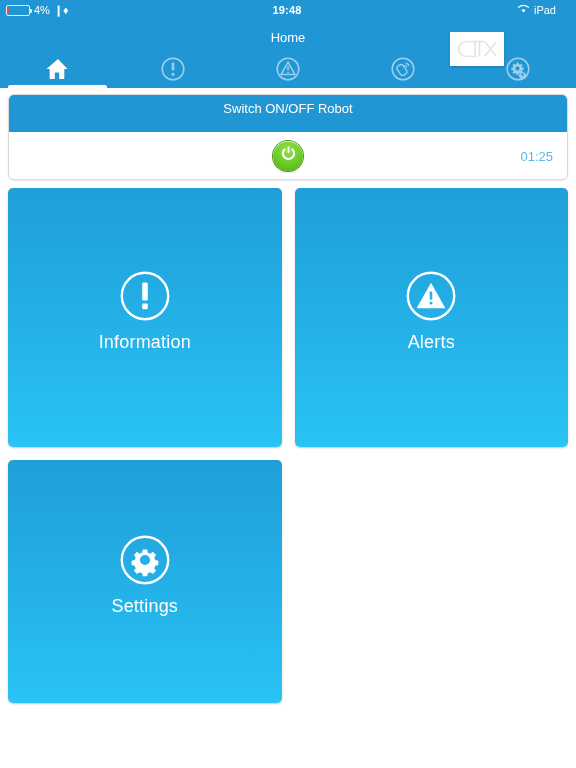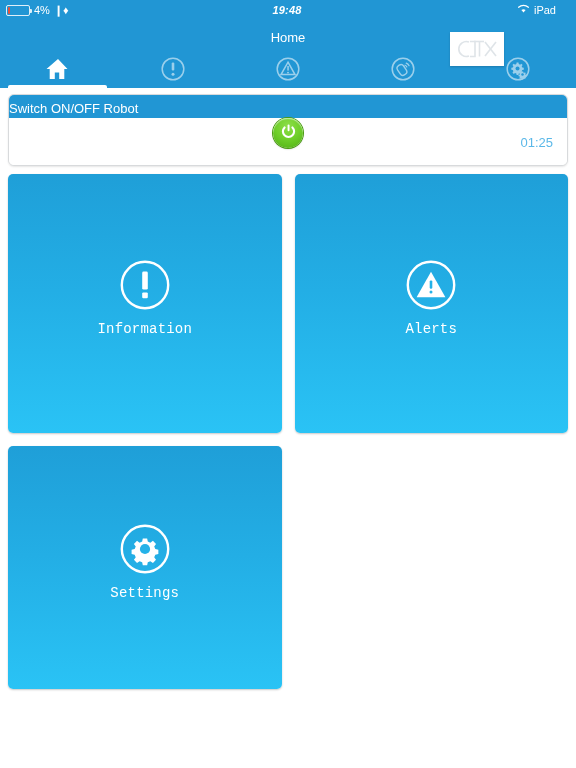--- a/index.html
+++ b/index.html
@@ -13,21 +13,21 @@
   
   .statusbar {
     height: 20px; background: #2196d4; color: #ffffff;
     display: flex; align-items: center; padding: 0 6px;
     font-size: 11px; position: relative;
   }
   .sb-left { display: flex; align-items: center; gap: 4px; }
   .sb-right { display: flex; align-items: center; gap: 4px;
               position: absolute; right: 20px; top: 0; height: 20px; }
   .sb-center { position: absolute; left: 0; right: 2px; text-align: center;
-               font-weight: bold; font-size: 11px; letter-spacing: .2px; font-style: italic; }
+               font-weight: bold; font-size: 11px; letter-spacing: .2px; }
   .battery {
     width: 24px; height: 11px; border: 1px solid rgba(255,255,255,.85);
     border-radius: 2px; position: relative; display: inline-block;
   }
   .battery::after {
     content: ""; position: absolute; right: -3px; top: 3px;
     width: 2px; height: 4px; background: rgba(255,255,255,.85);
     border-radius: 0 1px 1px 0;
   }
   .battery .lvl {
@@ -71,26 +71,26 @@
   .tab .ico { opacity: .55; }
   .tab.active .ico { opacity: 1; }
 
   
   .panel-wrap { padding: 6px 8px 0 8px; }
   .panel {
     border: 1px solid #d8dadc; border-radius: 6px; overflow: hidden;
     background: #fff; box-shadow: 0 1px 2px rgba(0,0,0,.10);
   }
   .panel-head {
-    background: #2196d4; color: #fff; 
-    font-size: 13px; padding: 6px 0 2px 0;
+    background: #2196d4; color: #fff; text-align: center;
+    font-size: 13px; padding: 6px 0 16px 0;
   }
   .panel-body {
     height: 47px; position: relative;
-    display: flex; justify-content: center;
+    display: flex; align-items: center; justify-content: center;
     background: #fff;
   }
   .power-btn {
     width: 30px; height: 30px; border-radius: 50%;
     background: radial-gradient(circle at 50% 28%, #8ede4a 0%, #6fcf2a 48%, #4fae14 100%);
     box-shadow: 0 0 0 1px #4a9b12, 0 1px 2px rgba(0,0,0,.30),
                 inset 0 1px 1px rgba(255,255,255,.55);
     display: flex; align-items: center; justify-content: center;
     cursor: pointer;
   }
@@ -109,21 +109,21 @@
   .tile {
     border-radius: 5px; position: relative; cursor: pointer;
     background: linear-gradient(180deg, #1f9fd8 0%, #23aee5 45%, #2ac3f5 100%);
     box-shadow: 0 1px 2px rgba(0,0,0,.22);
     display: flex; flex-direction: column;
     align-items: center; justify-content: center;
   }
   .tile .tile-ico { margin-bottom: 10px; }
   .tile .tile-ico svg { display: block; }
   .tile-label {
-    color: #ffffff; font-size: 14px; letter-spacing: .2px; font-family: Liberation Mono, monospace;
+    color: #ffffff; font-size: 18px; letter-spacing: .2px;
   }
   
   .tile-inner { display: flex; flex-direction: column; align-items: center;
                 transform: translateY(-6px); }
 </style>
 </head>
 <body>
 
 <div class="statusbar">
   <div class="sb-left">

